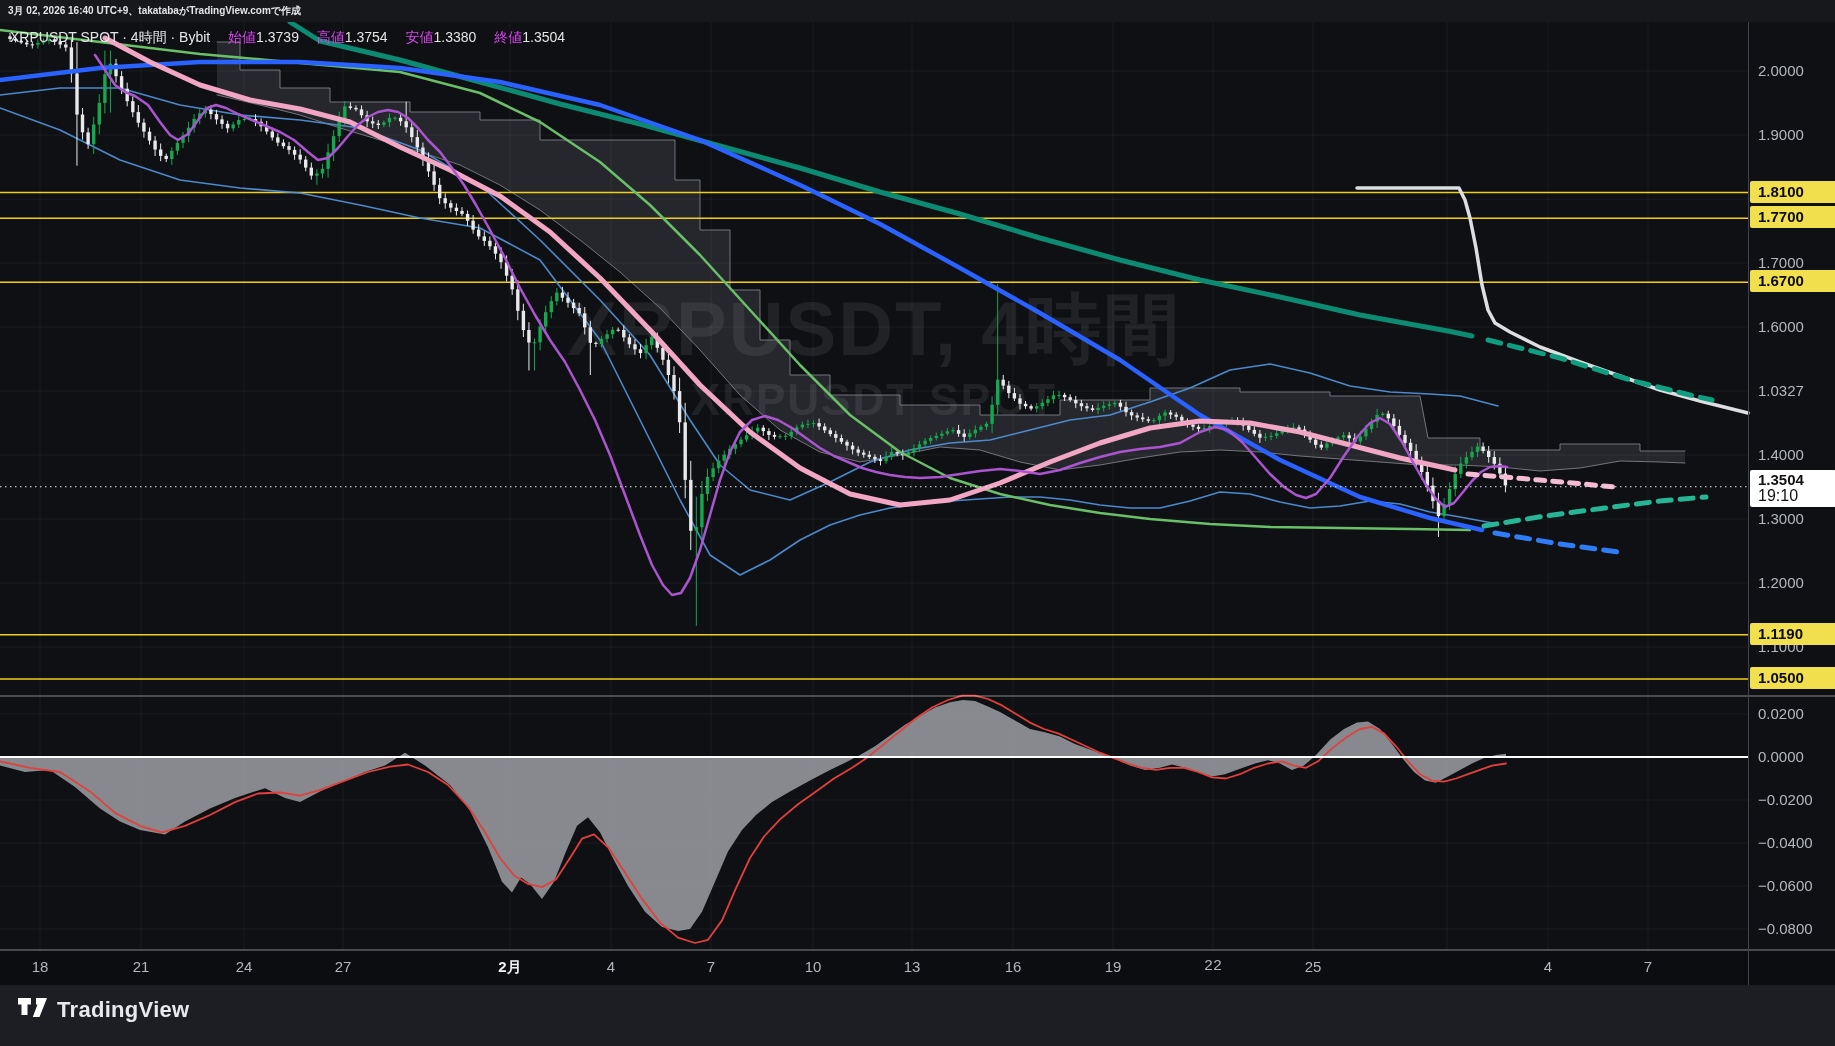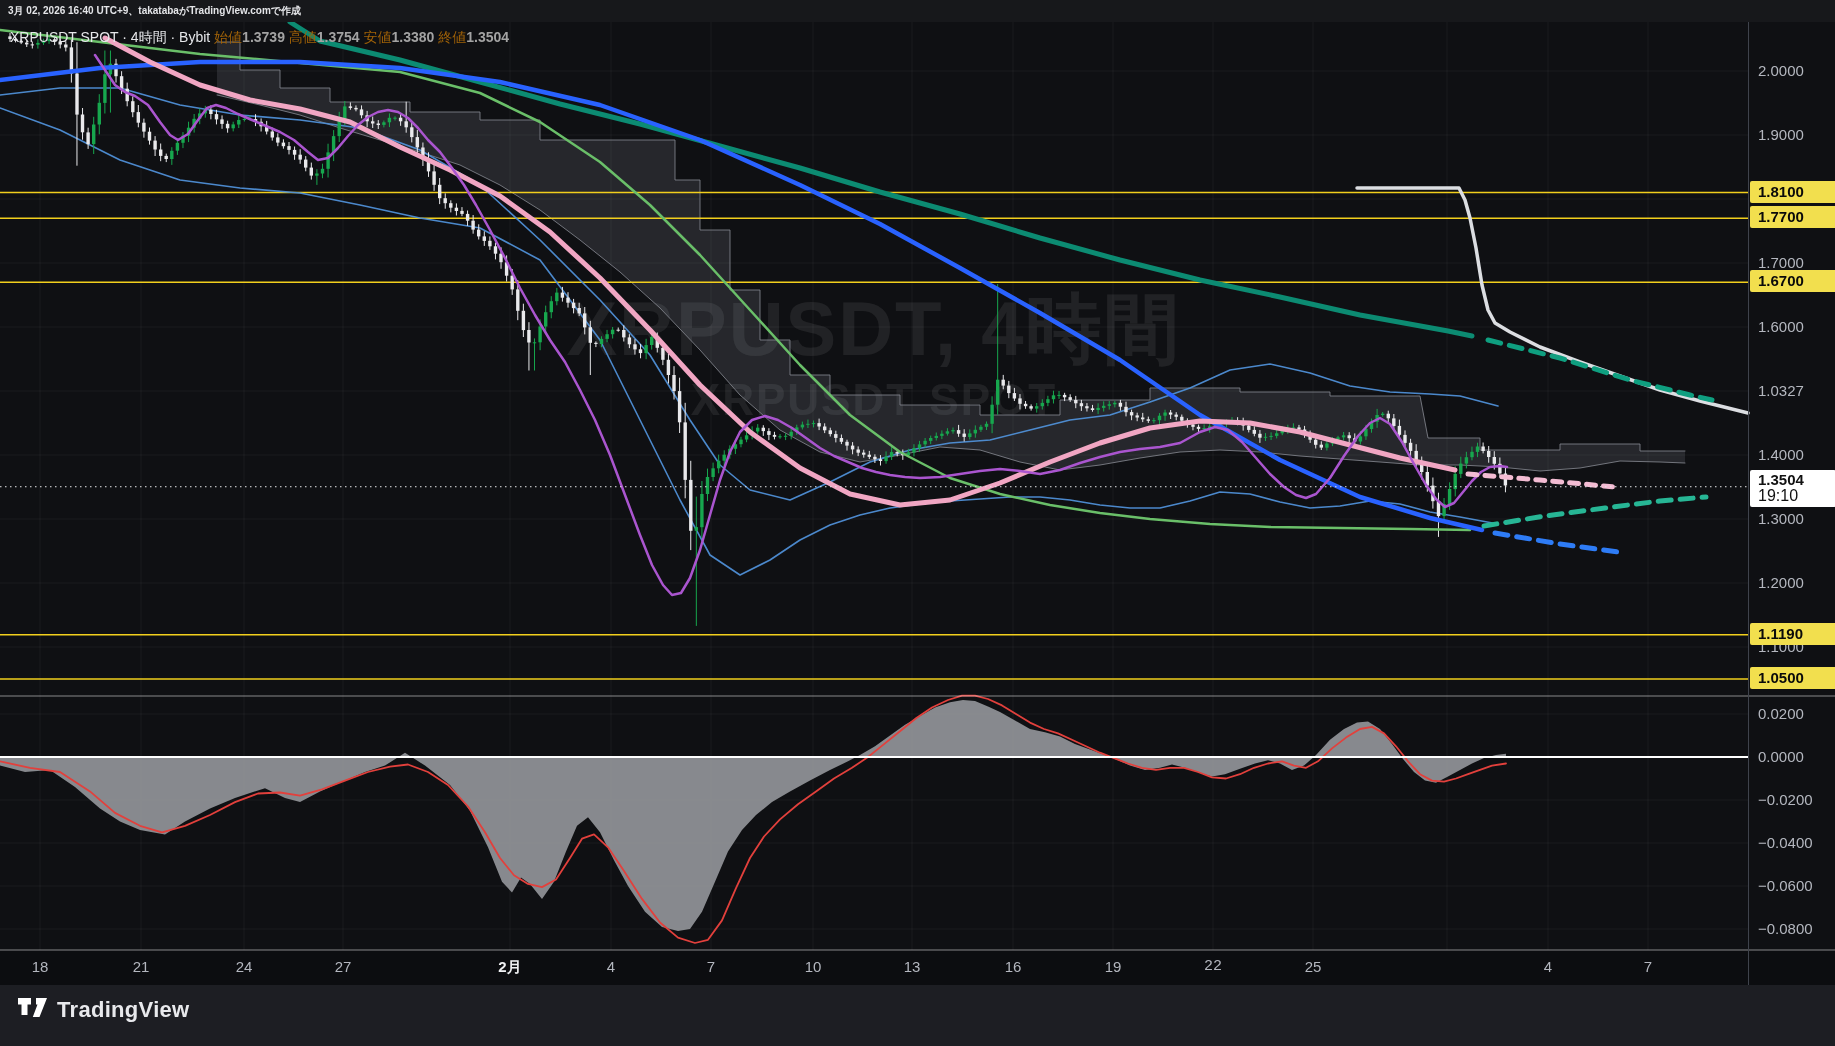--- a/index.html
+++ b/index.html
@@ -7,22 +7,22 @@
          font-family:"Liberation Sans",sans-serif;}
   .caption-bar{position:absolute;left:0;top:0;width:100%;height:22px;background:#17181b;z-index:4;}
   .caption-bar span{display:inline-block;padding-left:8px;color:#e4e5e8;font-size:10px;font-weight:bold;line-height:22px;white-space:nowrap;}
   .watermark{position:absolute;left:874px;z-index:1;transform:translate(-50%,-50%);
              color:rgba(255,255,255,0.08);font-weight:bold;white-space:nowrap;letter-spacing:2px;}
   #wm1{top:330px;font-size:76px;}
   #wm2{top:400px;font-size:44px;}
   #chart-svg{position:absolute;left:0;top:0;z-index:2;}
   .legend{position:absolute;left:10px;top:29px;z-index:3;font-size:14px;white-space:nowrap;color:#d6d8dc;}
   .legend .sym{color:#e6e7ea;}
-  .legend .lbl{color:#a16207;}
-  .legend .val{color:#a3a3a3;font-weight:bold;}
+  .legend .lbl{color:#d946ef;margin-left:14px;}
+  .legend .val{color:#e5e5e5;font-weight:normal;}
   .axis-layer{position:absolute;z-index:3;}
   #price-axis{left:1749px;top:22px;width:86px;height:928px;}
   #time-axis{left:0;top:950px;width:1748px;height:35px;}
   .tick{position:absolute;color:#b4b7bf;font-size:15px;}
   .price-tick{left:9px;}
   .time-tick{transform:translateX(-50%);top:8px;}
   .time-tick.strong{color:#f0f1f3;font-weight:bold;}
   .level-label{position:absolute;left:1px;width:78px;background:#f2df4e;color:#0a0a0a;
                font-size:15px;font-weight:bold;border-radius:2px;padding:2px 16px 3px 8px;}
   .last-label{position:absolute;left:1px;width:78px;background:#ffffff;color:#111;

